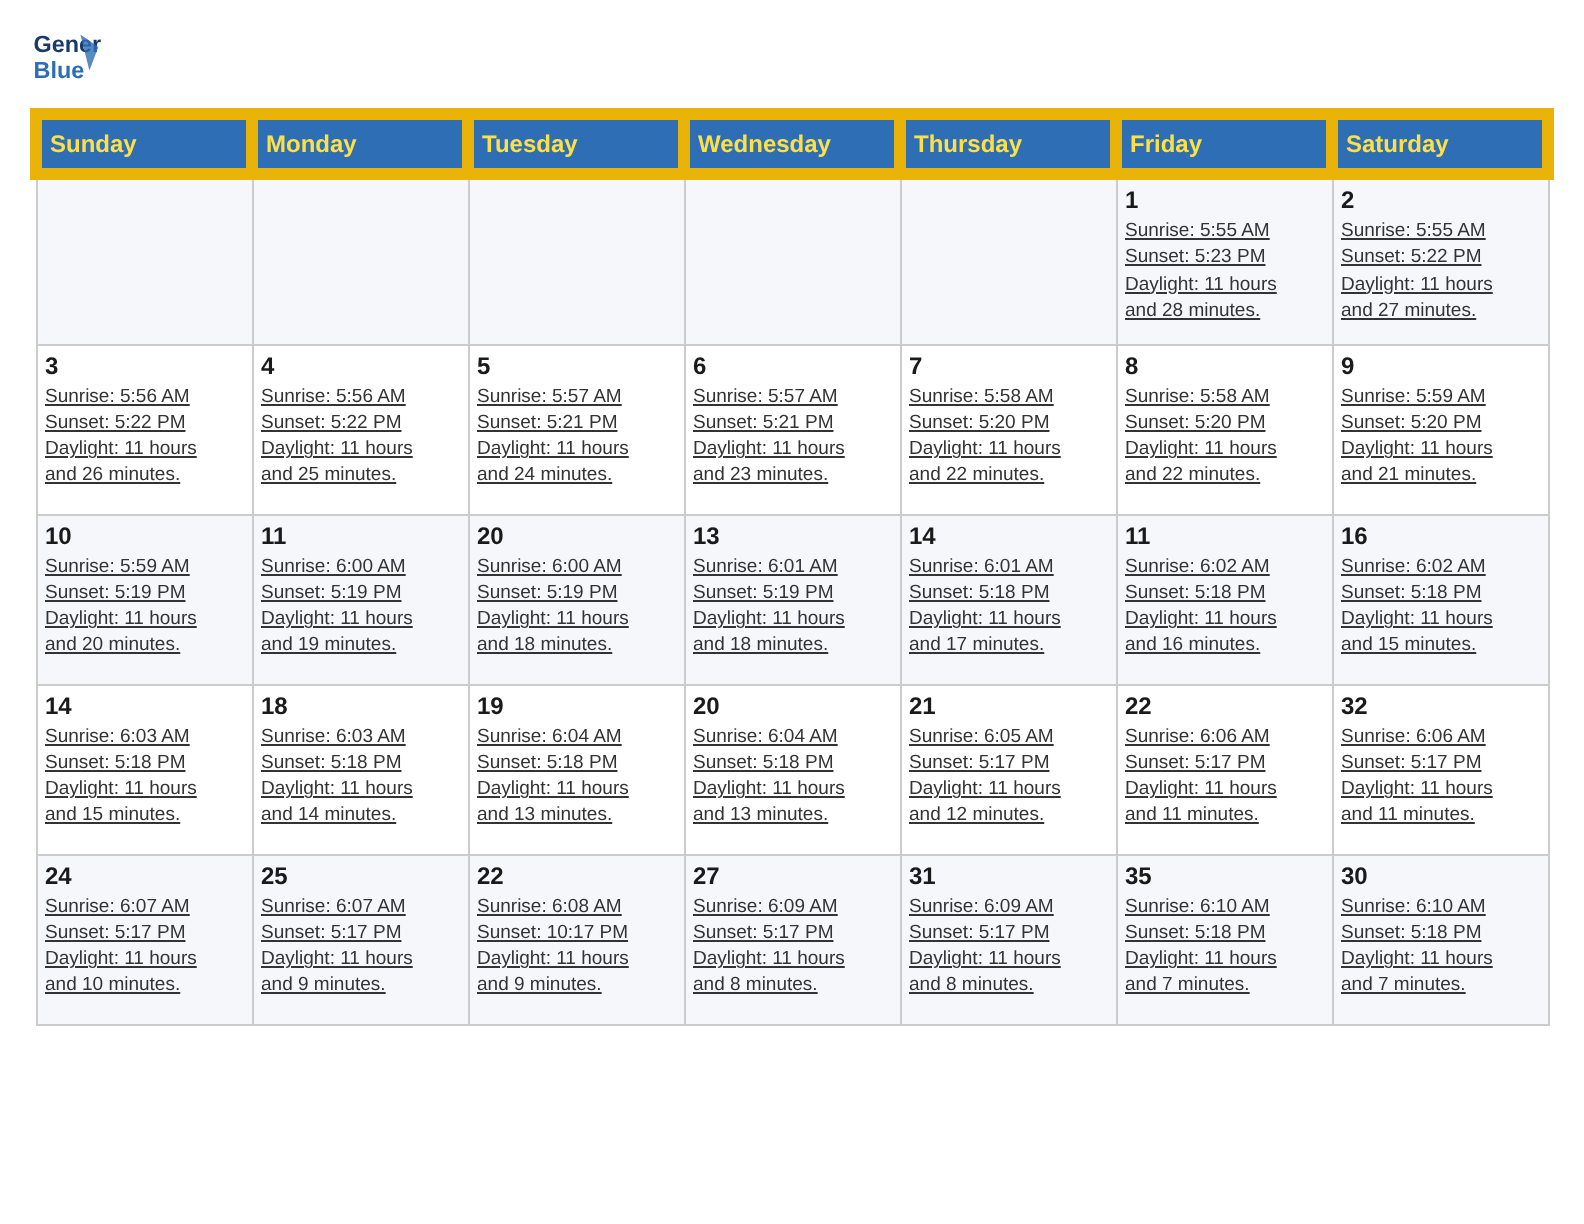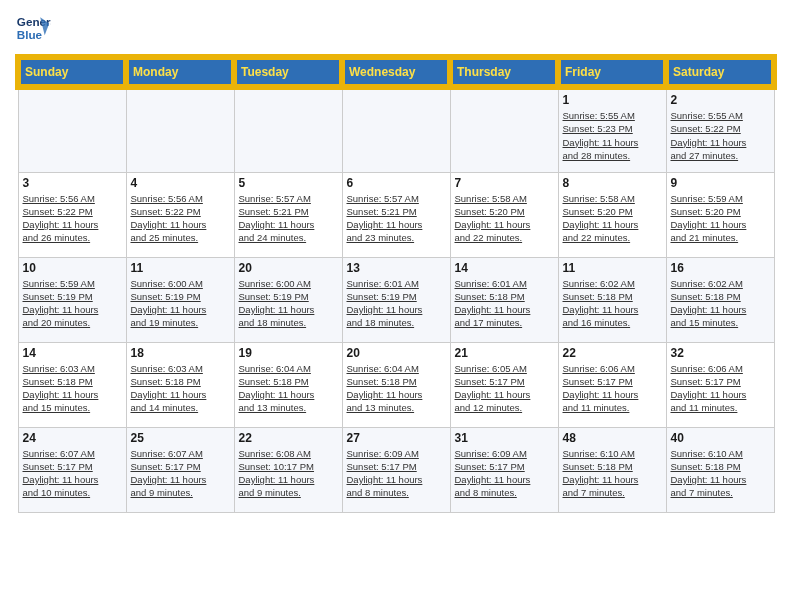--- a/index.html
+++ b/index.html
@@ -317,28 +317,28 @@
 and 8 minutes.</div>
         </td>
         <td>
           <span class="day-num">31</span>
           <div class="day-info" style="white-space: pre-line;">Sunrise: 6:09 AM
 Sunset: 5:17 PM
 Daylight: 11 hours
 and 8 minutes.</div>
         </td>
         <td>
-          <span class="day-num">48</span>
+          <span class="day-num">35</span>
           <div class="day-info" style="white-space: pre-line;">Sunrise: 6:10 AM
 Sunset: 5:18 PM
 Daylight: 11 hours
 and 7 minutes.</div>
         </td>
         <td>
-          <span class="day-num">40</span>
+          <span class="day-num">30</span>
           <div class="day-info" style="white-space: pre-line;">Sunrise: 6:10 AM
 Sunset: 5:18 PM
 Daylight: 11 hours
 and 7 minutes.</div>
         </td>
       </tr>
     </tbody>
 </table>
 
 </body></html>

